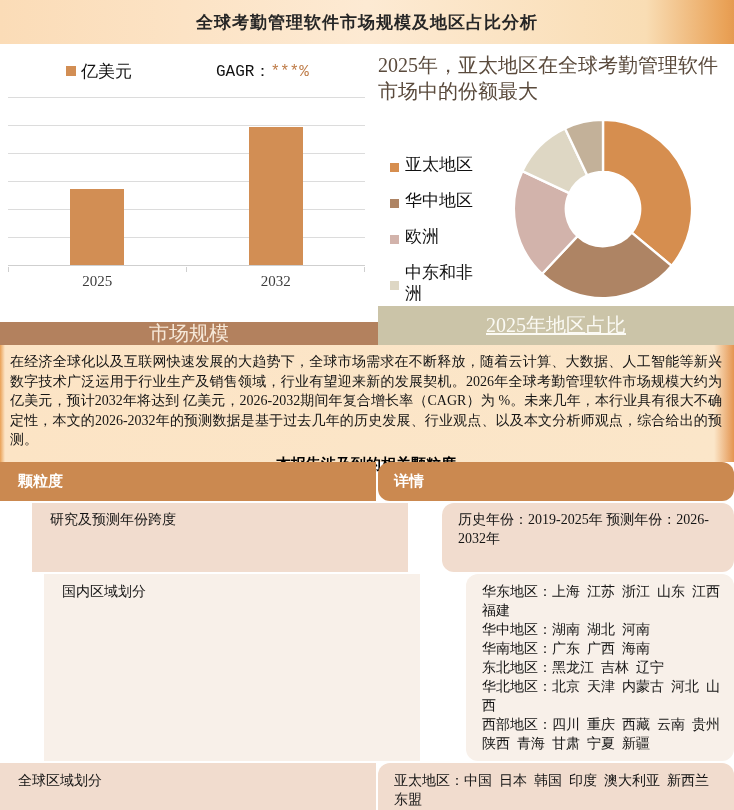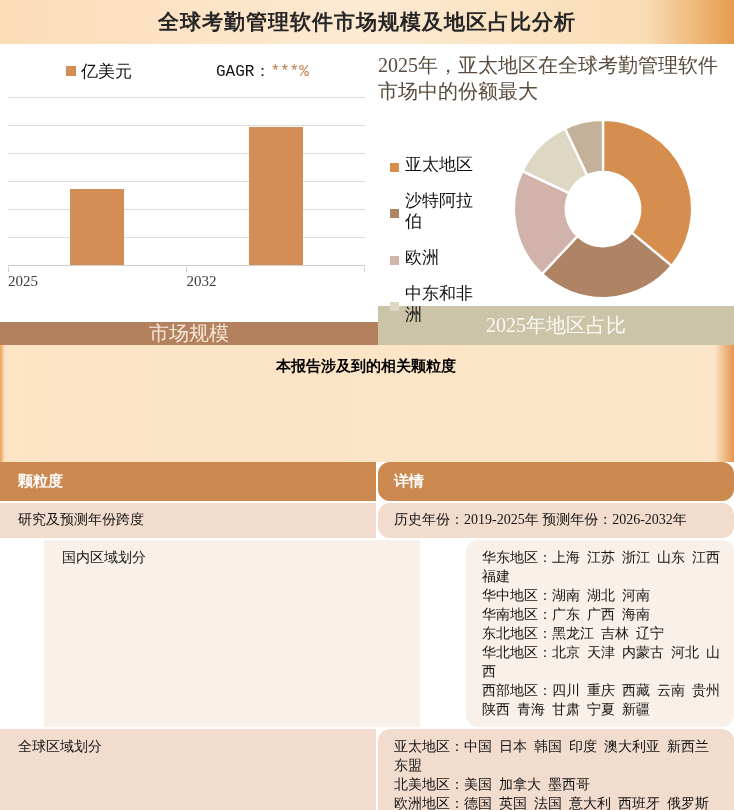--- a/index.html
+++ b/index.html
@@ -8,76 +8,76 @@
     width:734px; height:810px; overflow:hidden; background:#ffffff;
     font-family:"Liberation Serif","DejaVu Serif",serif; color:#1d1d1d;
   }
   .page { width:734px; height:810px; position:relative; overflow:hidden; }
 
   
   .title-band {
     height:44px; display:flex; align-items:center; justify-content:center;
     background:linear-gradient(90deg,#fbdcb7 0%,#fdead3 50%,#f9ddb4 88%,#e9a156 99%,#e59a52 100%);
   }
-  .title-band h1 { font-size:21px; font-weight:600; color:#262626; letter-spacing:1px; }
+  .title-band h1 { font-size:17px; font-weight:600; color:#262626; letter-spacing:1px; }
 
   
   .charts { height:262px; background:#ffffff; display:flex; }
   .bar-block { width:370px; position:relative; padding-top:16px; }
   .bar-legend { display:flex; align-items:center; margin-left:46px; height:22px;padding-left:20px; }
   .swatch { width:10px; height:10px; display:inline-block; margin-right:5px; }
   .series-label { font-size:17px; color:#111; }
   .cagr { margin-left:84px; font-size:16px; font-family:"Liberation Mono","DejaVu Sans Mono",monospace; color:#111; }
   .cagr .masked { color:#be7b47; }
   .plot {
     position:absolute; left:8px; right:5px; top:52px; height:170px;
     border-bottom:1px solid #cfcfcf;
     background-image:repeating-linear-gradient(to top, transparent 0 27px, #dcdcdc 27px 28px);
     display:flex; align-items:flex-end;
   }
   .bar-cell { flex:1; display:flex; justify-content:center; align-items:flex-end; height:100%; }
   .bar { width:54px; }
   .x-axis { position:absolute; left:8px; right:5px; top:223px; display:flex; }
-  .x-cell { flex:1; padding-top:6px; font-size:15px; color:#3c3c3c; position:relative; }
+  .x-cell { flex:1; text-align:center; padding-top:6px; font-size:15px; color:#3c3c3c; position:relative; }
   .x-cell::after { content:""; position:absolute; right:0; top:0; width:1px; height:5px; background:#cfcfcf; }
   .x-axis::before { content:""; position:absolute; left:0; top:0; width:1px; height:5px; background:#cfcfcf; }
 
   .donut-block { width:364px; position:relative; }
   .donut-title { font-size:20px; line-height:26px; font-weight:400; color:#5a4a3c; padding:8px 6px 0 8px; }
   .donut-area { display:flex; margin-top:24px; }
   .donut-legend { width:112px; margin-left:20px; margin-top:26px; }
   .legend-item { display:flex; align-items:center; margin-bottom:15px; }
   .legend-marker { width:9px; height:9px; flex:0 0 9px; margin:5px 6px 0 0; }
   .legend-label { font-size:17px; line-height:21px; color:#111; width:76px; }
   .donut-svg { width:186px; height:186px; margin-left:8px; margin-top:-12px; }
 
   
   .tabs { height:39px; display:flex; }
   .tab { display:flex; align-items:center; justify-content:center; font-size:20px; }
   .tab-left  { width:378px; color:#f6e8d8;margin-top:16px; }
-  .tab-right { flex:1; color:#fbfaf4; }
+  .tab-right { flex:1; color:#fbfaf4;text-decoration:underline; }
 
   
   .summary {
     height:117px;
     background:linear-gradient(90deg,#e9a156 0px,#fce4c5 5px,#fbe6c9 calc(100% - 20px),#e49550 100%);
     padding:7px 12px 0 10px;
   }
   .summary p { font-size:14px; line-height:19.5px; color:#141414; text-align:justify; }
   .summary h3 { font-size:15px; font-weight:700; text-align:center; margin-top:5px; color:#000; }
 
   
   .thead { height:39px; display:flex; }
   .thead .cell { display:flex; align-items:center; color:#fff; font-weight:700; font-size:15px; }
   .cell-l { width:376px; margin-right:2px; padding-left:18px; }
   .cell-r { flex:1; padding-left:16px;border-radius:12px; }
   .trow { display:flex; margin-top:2px; }
   .trow .cell { font-size:14px; line-height:19px; color:#141414; padding:8px 10px 8px 18px; }
   .trow .cell-r { padding-left:16px; white-space:pre-wrap; }
-  .r1 .cell { min-height:33px; padding-top:7px; padding-bottom:9px; }
+  .r1 .cell { min-height:33px; padding-top:7px; padding-bottom:24px;margin-left:32px; }
   .r2 .cell { min-height:149px;margin-left:44px; }
   .r3 .cell { min-height:84px; }
   .r4 .cell { min-height:43px; }
 </style>
 </head>
 <body>
 
 <div class="page">
 
   <header class="title-band">
@@ -109,21 +109,21 @@
     <div class="donut-block">
       <h2 class="donut-title">2025年，亚太地区在全球考勤管理软件市场中的份额最大</h2>
       <div class="donut-area">
         <div class="donut-legend">
           <div class="legend-item">
             <span class="legend-marker" style="background-color: rgb(214, 142, 79);"></span>
             <span class="legend-label">亚太地区</span>
           </div>
           <div class="legend-item">
             <span class="legend-marker" style="background-color: rgb(174, 132, 100);"></span>
-            <span class="legend-label">沙特阿拉伯</span>
+            <span class="legend-label">华中地区</span>
           </div>
           <div class="legend-item">
             <span class="legend-marker" style="background-color: rgb(210, 179, 171);"></span>
             <span class="legend-label">欧洲</span>
           </div>
           <div class="legend-item">
             <span class="legend-marker" style="background-color: rgb(222, 215, 196);"></span>
             <span class="legend-label">中东和非洲</span>
           </div>
         </div>
@@ -137,20 +137,21 @@
       </div>
     </div>
   </section>
 
   <nav class="tabs">
     <div class="tab tab-left" style="background-color: rgb(179, 129, 94);">市场规模</div>
     <div class="tab tab-right" style="background-color: rgb(203, 196, 168);">2025年地区占比</div>
   </nav>
 
   <section class="summary">
+    <p>在经济全球化以及互联网快速发展的大趋势下，全球市场需求在不断释放，随着云计算、大数据、人工智能等新兴数字技术广泛运用于行业生产及销售领域，行业有望迎来新的发展契机。2026年全球考勤管理软件市场规模大约为 亿美元，预计2032年将达到 亿美元，2026-2032期间年复合增长率（CAGR）为 %。未来几年，本行业具有很大不确定性，本文的2026-2032年的预测数据是基于过去几年的历史发展、行业观点、以及本文分析师观点，综合给出的预测。</p>
     <h3>本报告涉及到的相关颗粒度</h3>
   </section>
 
   <div class="thead">
     <div class="cell cell-l" style="background-color: rgb(203, 137, 80);">颗粒度</div>
     <div class="cell cell-r" style="background-color: rgb(203, 137, 80);">详情</div>
   </div>
 
   <div class="trow r1">
     <div class="cell cell-l" style="background-color: rgb(241, 220, 206);">研究及预测年份跨度</div>

